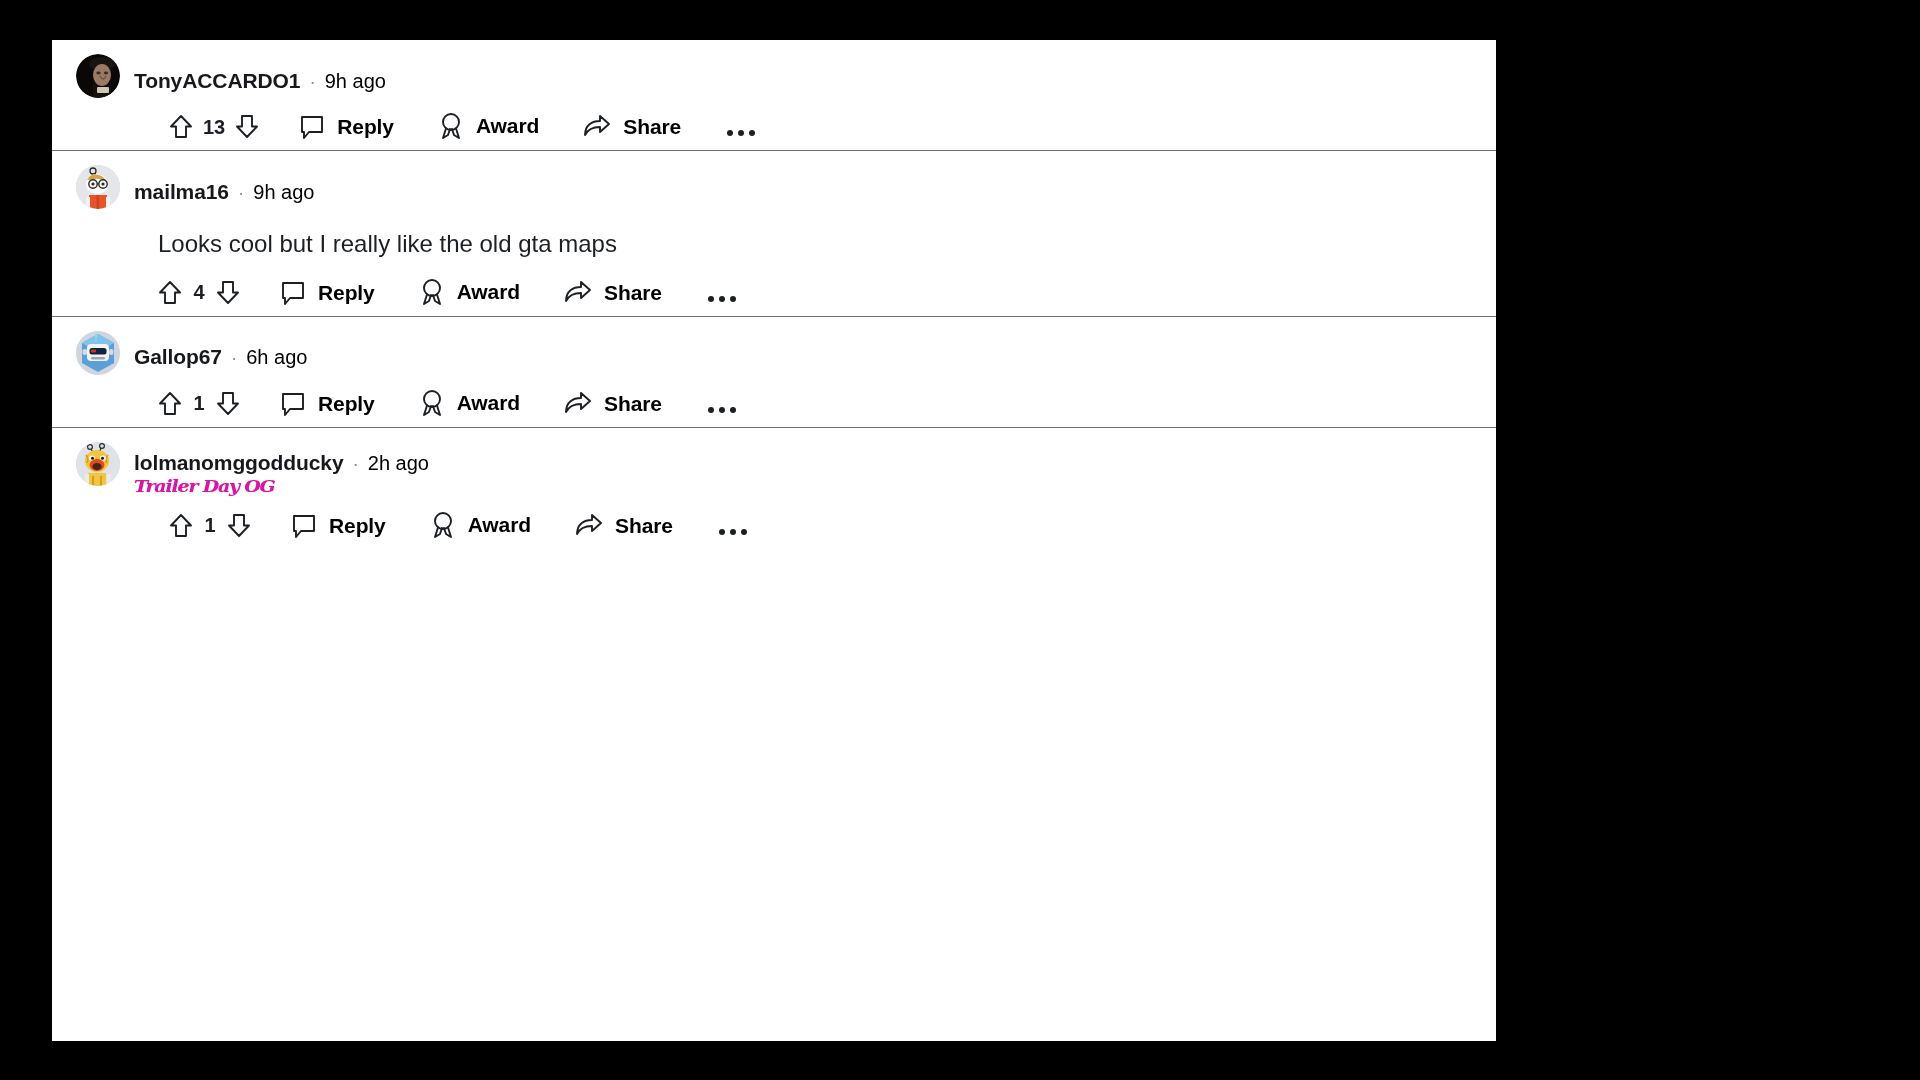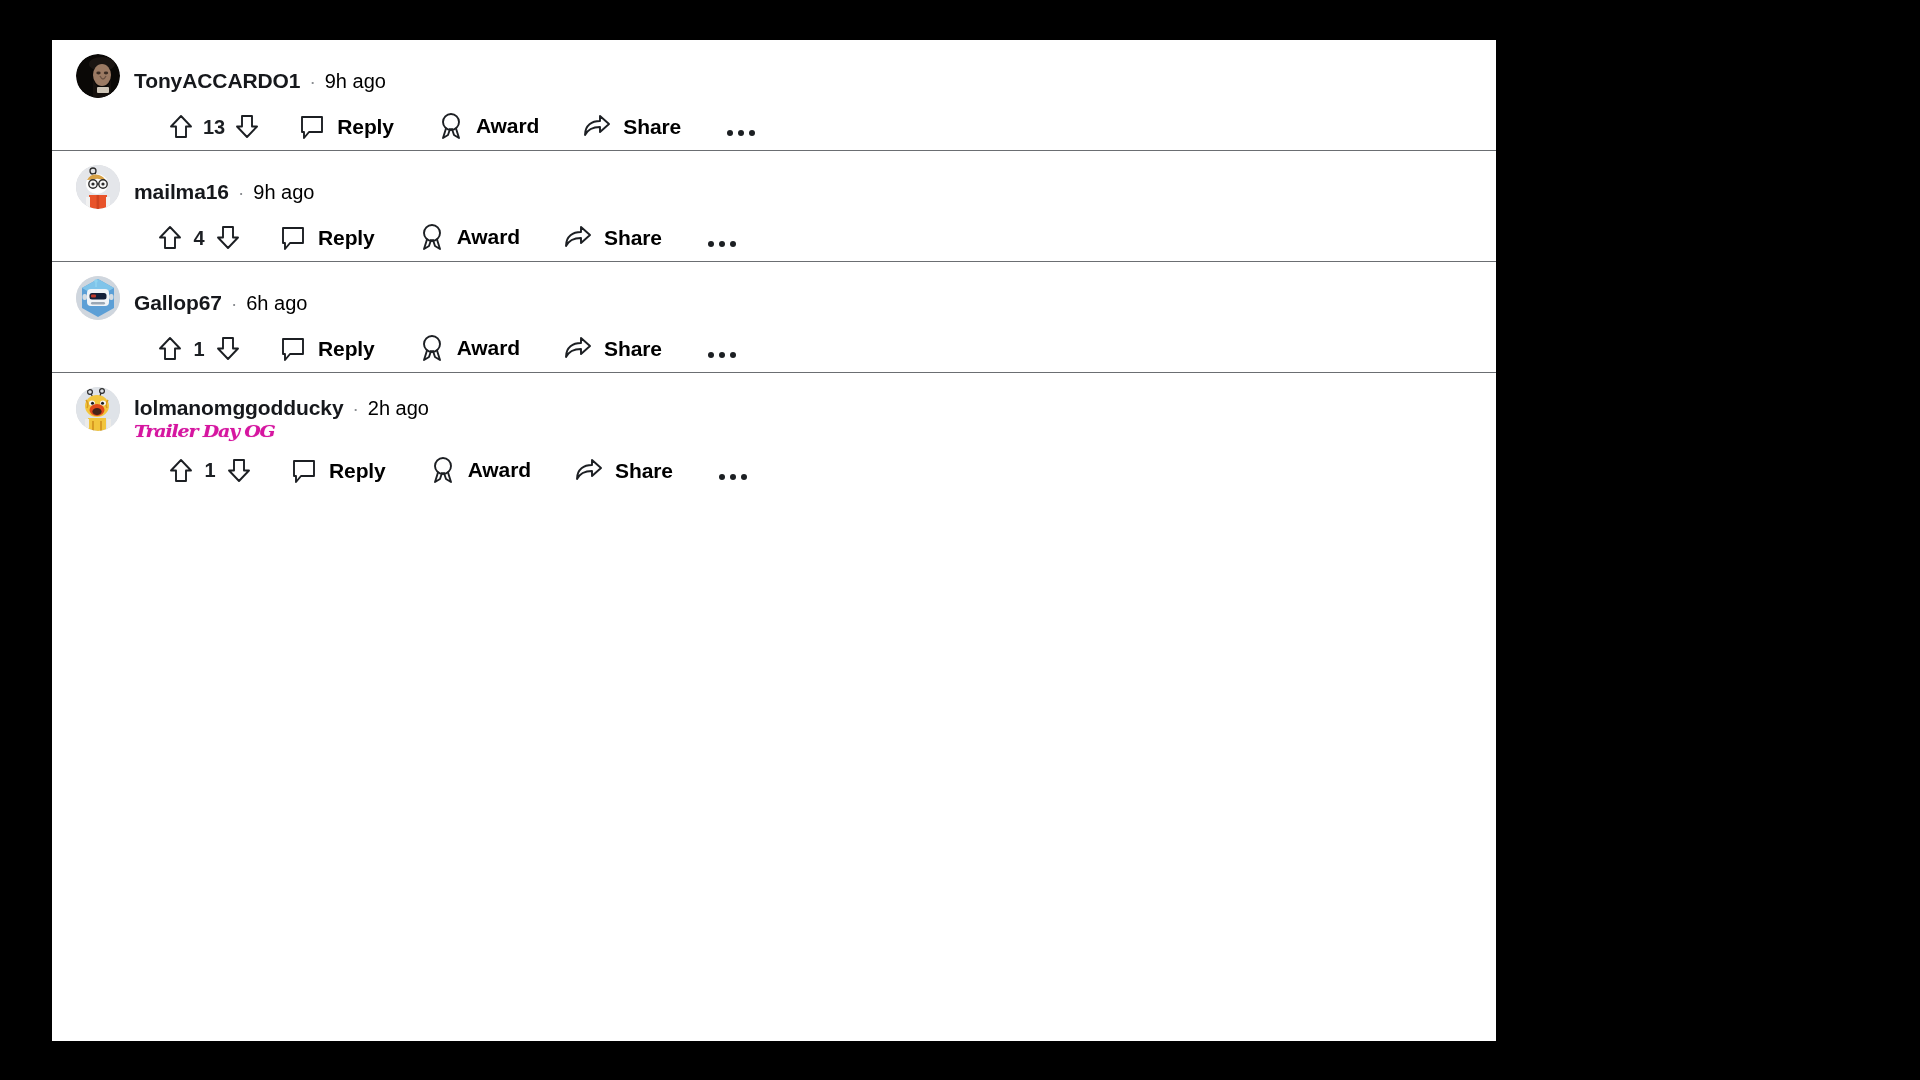--- a/index.html
+++ b/index.html
@@ -315,20 +315,21 @@
           </div>
           <div class="c-meta">
             <div class="c-meta-line">
               <span class="username">mailma16</span>
               <span class="dot-sep">·</span>
               <span class="timestamp">9h ago</span>
             </div>
           </div>
         </div>
 
+        <div class="c-body indent-narrow">Looks cool but I really like the old gta maps</div>
 
         <div class="c-actions indent-narrow">
           <div class="vote-group">
             <span class="icon-btn">
               <svg width="24" height="26" viewBox="0 0 24 26">
                 <path class="stroke-ico" d="M12 2 L22 12.5 L17 12.5 L17 23 L7 23 L7 12.5 L2 12.5 Z"></path>
               </svg>
             </span>
             <span class="vote-count">4</span>
             <span class="icon-btn">

